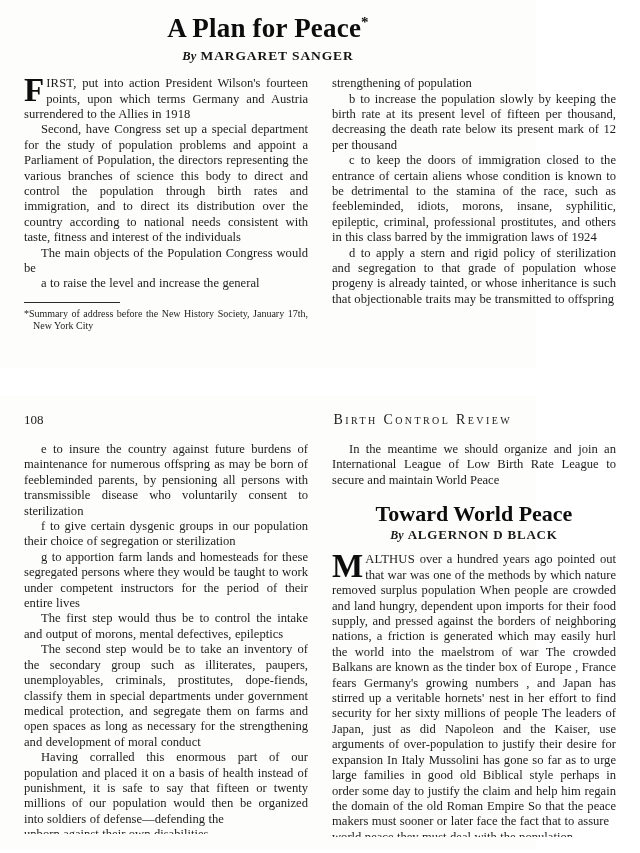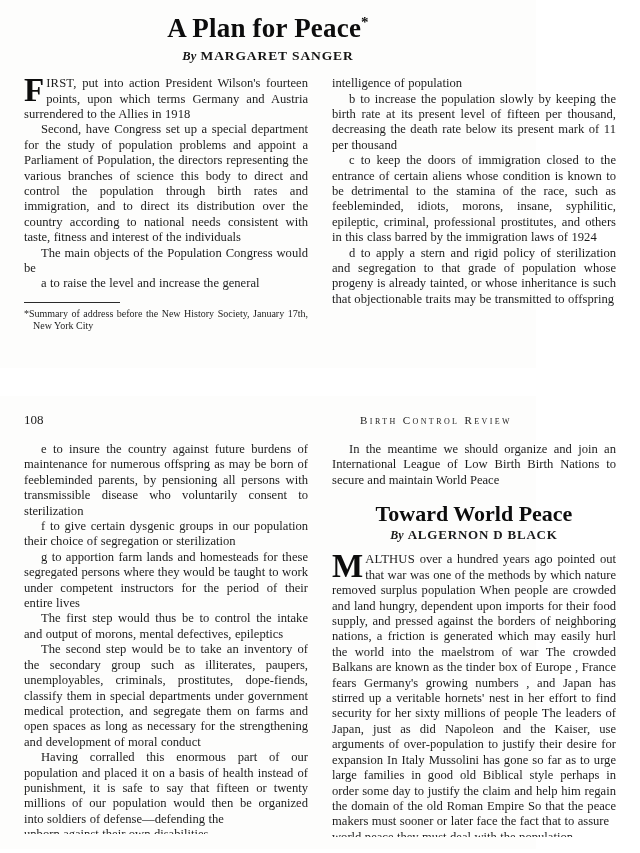--- a/index.html
+++ b/index.html
@@ -150,21 +150,21 @@
     justify-content: space-between;
     align-items: baseline;
     padding: 16px 24px 0 24px;
     box-sizing: border-box;
   }
   .folio {
     font-size: 13px;
     color: #1c1c1c;
   }
   .magazine-name {
-    font-size: 11px;
+    font-size: 14px;
     font-variant: small-caps;
     letter-spacing: 2.4px;
     color: #1c1c1c;
   }
 
   .page-two-body { padding-top: 14px; }
 
   .lead-note {
     margin: 0;
     font-size: 12.6px;
@@ -203,22 +203,22 @@
         <p class="para hang">a  to raise the level and increase the general</p>
 
         <div class="footnote-wrap">
           <div class="footnote-rule"></div>
           <p class="footnote"><span class="fn-first">*</span><span>Summary of address before the New History Society,</span>
             <span>January 17th, New York City</span></p>
         </div>
       </div>
 
       <div class="col">
-        <p class="para noindent">intelligence of population</p>
-        <p class="para hang">b  to increase the population slowly by keeping the birth rate at its present level of fifteen per thousand, decreasing the death rate below its present mark of 11 per thousand</p>
+        <p class="para noindent">strengthening of population</p>
+        <p class="para hang">b  to increase the population slowly by keeping the birth rate at its present level of fifteen per thousand, decreasing the death rate below its present mark of 12 per thousand</p>
         <p class="para hang">c  to keep the doors of immigration closed to the entrance of certain aliens whose condition is known to be detrimental to the stamina of the race, such as feebleminded, idiots, morons, insane, syphilitic, epileptic, criminal, professional prostitutes, and others in this class barred by the immigration laws of 1924</p>
         <p class="para hang">d  to apply a stern and rigid policy of sterilization and segregation to that grade of population whose progeny is already tainted, or whose inheritance is such that objectionable traits may be transmitted to offspring</p>
       </div>
 
     </div>
   </div>
 </div>
 
 <div id="page-gap"></div>
 
@@ -236,21 +236,21 @@
         <p class="para hang">e  to insure the country against future burdens of maintenance for numerous offspring as may be born of feebleminded parents, by pensioning all persons with transmissible disease who voluntarily consent to sterilization</p>
         <p class="para hang">f  to give certain dysgenic groups in our population their choice of segregation or sterilization</p>
         <p class="para hang">g  to apportion farm lands and homesteads for these segregated persons where they would be taught to work under competent instructors for the period of their entire lives</p>
         <p class="para">The first step would thus be to control the intake and output of morons, mental defectives, epileptics</p>
         <p class="para">The second step would be to take an inventory of the secondary group such as illiterates, paupers, unemployables, criminals, prostitutes, dope-fiends, classify them in special departments under government medical protection, and segregate them on farms and open spaces as long as necessary for the strengthening and development of moral conduct</p>
         <p class="para">Having corralled this enormous part of our population and placed it on a basis of health instead of punishment, it is safe to say that fifteen or twenty millions of our population would then be organized into soldiers of defense—defending the</p>
         <p class="para noindent clipped">unborn against their own disabilities</p>
       </div>
 
       <div class="col">
-        <p class="lead-note">In the meantime we should organize and join an International League of Low Birth Birth Nations to secure and maintain World Peace</p>
+        <p class="lead-note">In the meantime we should organize and join an International League of Low Birth Rate League to secure and maintain World Peace</p>
 
         <h2 class="section-title">Toward World Peace</h2>
         <div class="section-byline">
           <span class="by-word">By</span>
           <span class="author-name">ALGERNON D  BLACK</span>
         </div>
 
         <p class="para dropcap"><span class="cap">M</span><span class="leadin">ALTHUS</span><span> over a hundred years ago pointed out that war was one of the methods by which nature removed surplus population  When people are crowded and land hungry, dependent upon imports for their food supply, and pressed against the borders of neighboring nations, a friction is generated which may easily hurl the world into the maelstrom of war  The crowded Balkans are known as the tinder box of Europe , France fears Germany's growing numbers , and Japan has stirred up a veritable hornets' nest in her effort to find security for her sixty millions of people  The leaders of Japan, just as did Napoleon and the Kaiser, use arguments of over-population to justify their desire for expansion  In Italy Mussolini has gone so far as to urge large families in good old Biblical style perhaps in order some day to justify the claim and help him regain the domain of the old Roman Empire  So that the peace makers must sooner or later face the fact that to assure</span></p>
 
         <p class="para noindent clipped">world peace they must deal with the population</p>

